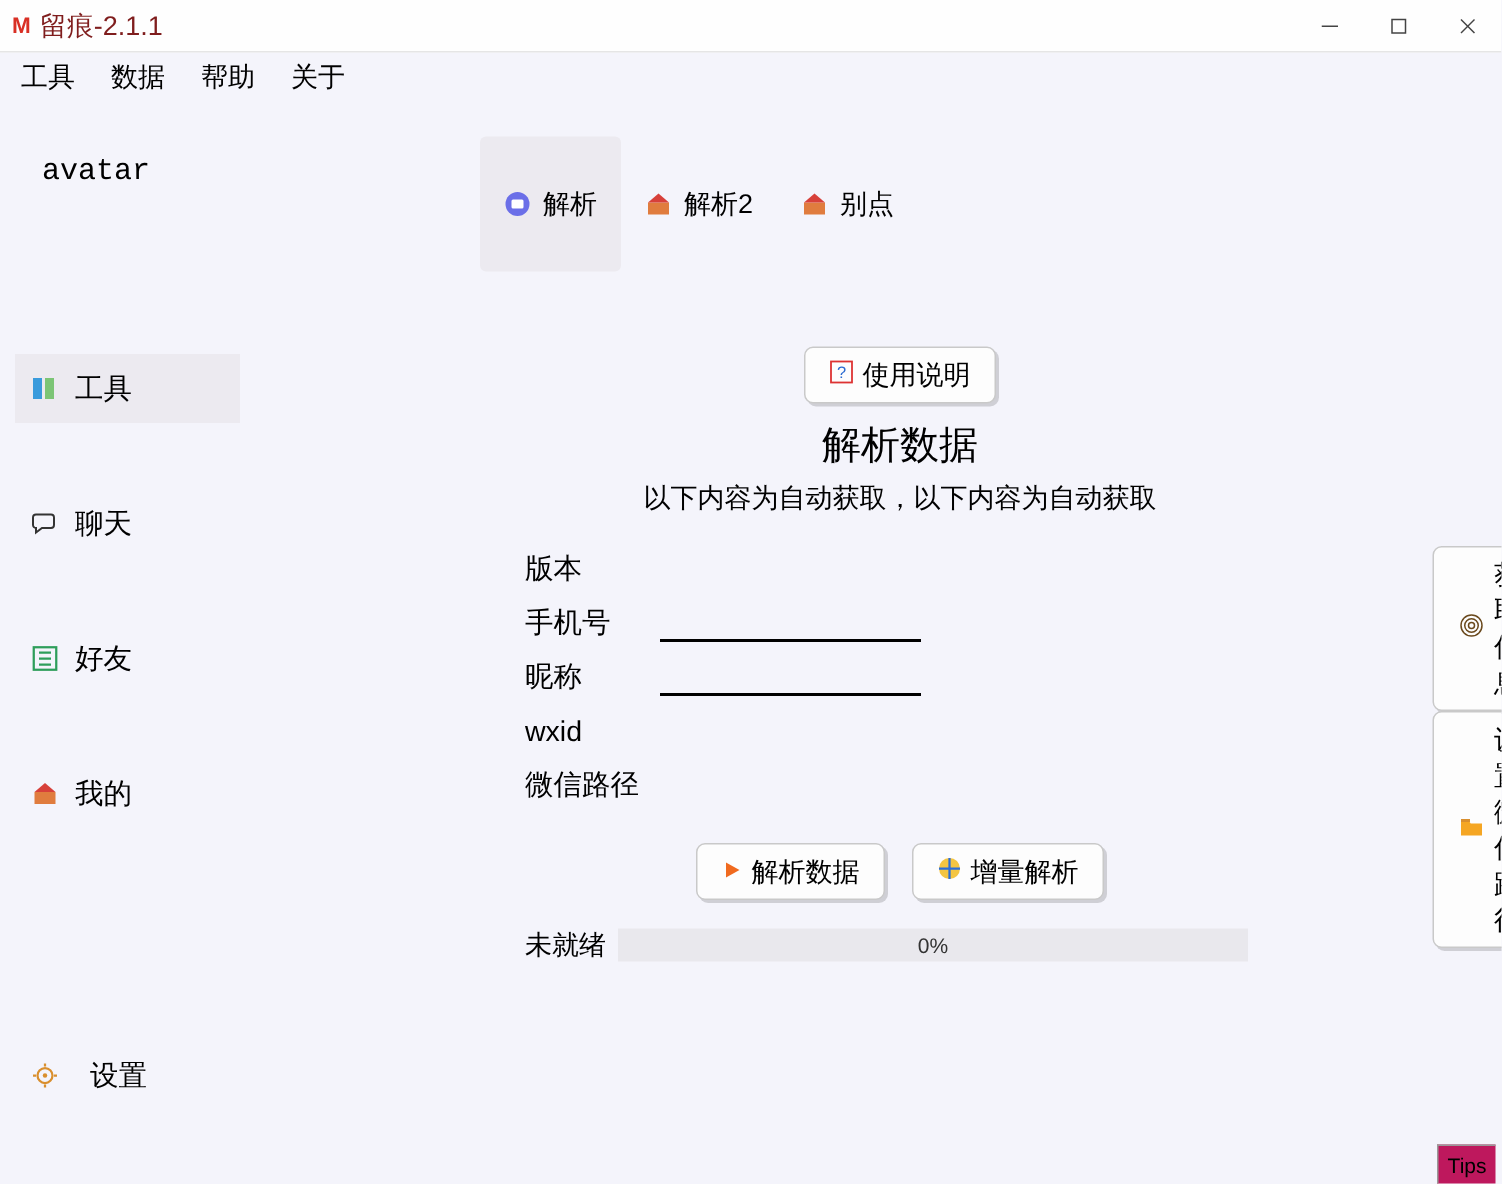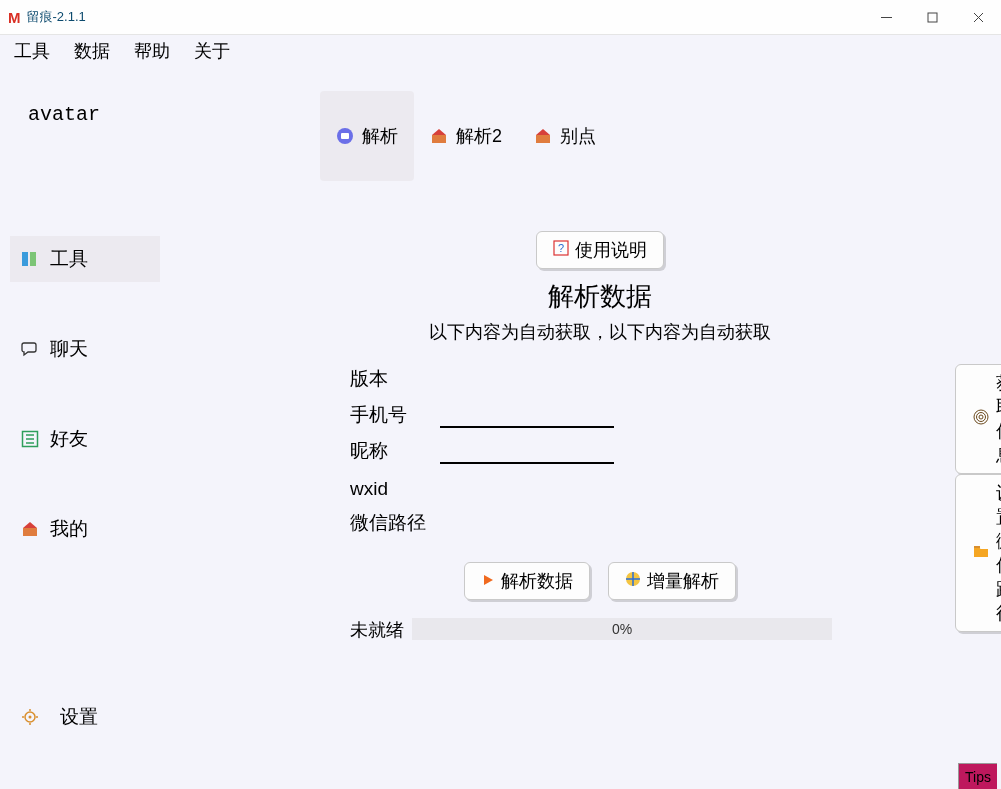--- a/index.html
+++ b/index.html
@@ -21,21 +21,21 @@
     align-items: center;
     justify-content: space-between;
     border-bottom: 1px solid #e5e5e5;
     padding-left: 8px;
   }
   .titlebar-left {
     display: flex;
     align-items: center;
     gap: 6px;
   }
-  .titlebar-title { font-size: 13px; color: #0c4a6e; }
+  .titlebar-title { font-size: 18px; color: #7f1d1d; }
   .winbtns { display: flex; }
   .winbtn {
     width: 46px; height: 34px;
     display: flex; align-items: center; justify-content: center;
     color: #555;
   }
   .winbtn svg { width: 11px; height: 11px; }
   
   .menubar {
     height: 32px;
@@ -132,21 +132,21 @@
     outline: none;
     border-top: none; border-left:none; border-right:none;
     font-size: 16px;
   }
   .side-buttons {
     position: absolute;
     left: 605px;
     display:flex; align-items:center; gap: 12px;
   }
   .action-row { display:flex; justify-content:center; gap: 18px; margin-top: 26px; }
-  .status-row { display:flex; margin-top: 18px; margin-left: 10px; }
+  .status-row { display:flex; align-items:center; margin-top: 18px; margin-left: 10px; }
   .status-lab { width: 62px; font-size: 18px; }
   .progress {
     flex: 0 0 420px;
     height: 22px;
     background: #e9e8ed;
     display:flex; align-items:center; justify-content:center;
     font-size: 14px; color:#333;
   }
   .tips {
     position:absolute;

